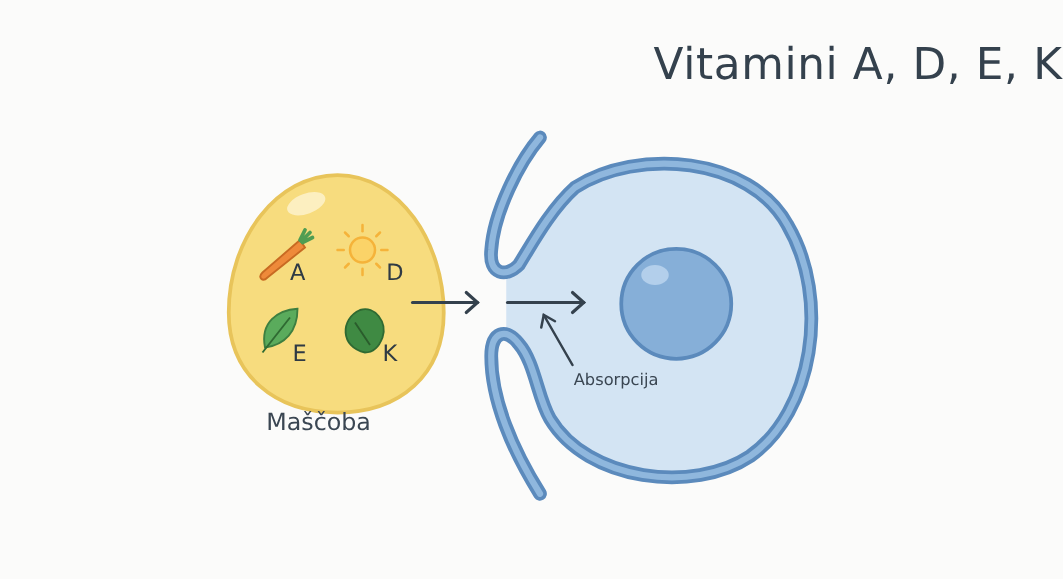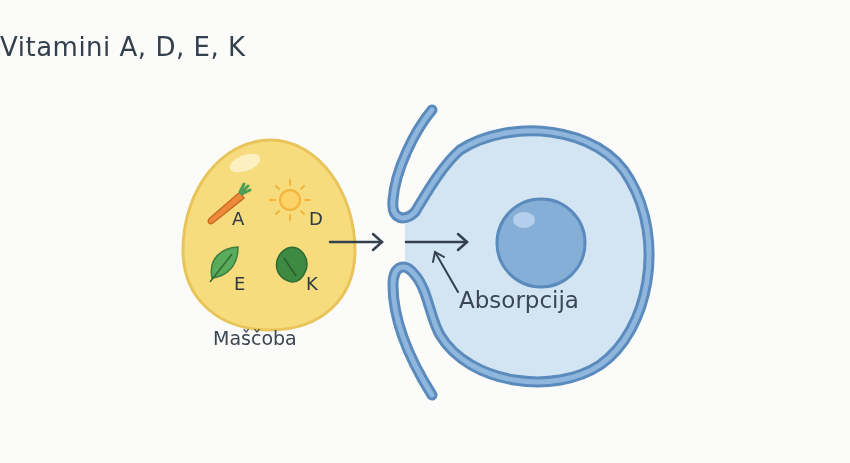--- a/index.html
+++ b/index.html
@@ -1,20 +1,20 @@
 <!DOCTYPE html>
 <html><head>
 <meta charset="utf-8">
 <style>
   html, body { margin:0; padding:0; background:#fbfbfa; }
   body { width:850px; height:463px; position:relative; overflow:hidden; font-family:"DejaVu Sans", sans-serif; }
-  .title { position:absolute; left:0; right:0; top:32px; text-align:left; font-size:26px; color:#34414d; letter-spacing:0.5px; }
+  .title { position:absolute; left:0; right:0; top:32px; text-align:right; font-size:35px; color:#34414d; letter-spacing:0.5px; }
   .label { position:absolute; color:#3a4652; }
   .fat-label { left:213px; top:327px; font-size:19px; }
-  .abs-label { left:459px; top:287px; font-size:23px; }
+  .abs-label { left:459px; top:297px; font-size:13px; }
   .vit { position:absolute; font-size:18px; color:#2f3a44; }
   svg { position:absolute; left:0; top:0; }
 </style>
 </head>
 <body>
 
 <svg width="850" height="463" viewBox="0 0 850 463">
 
   <g>
     <path d="M270,140 C320,140 355,195 355,250 C355,300 320,330 270,330 C220,330 183,300 183,250 C183,190 222,140 270,140 Z" fill="#f7dc7e" stroke="#e8c45a" stroke-width="3"></path>

